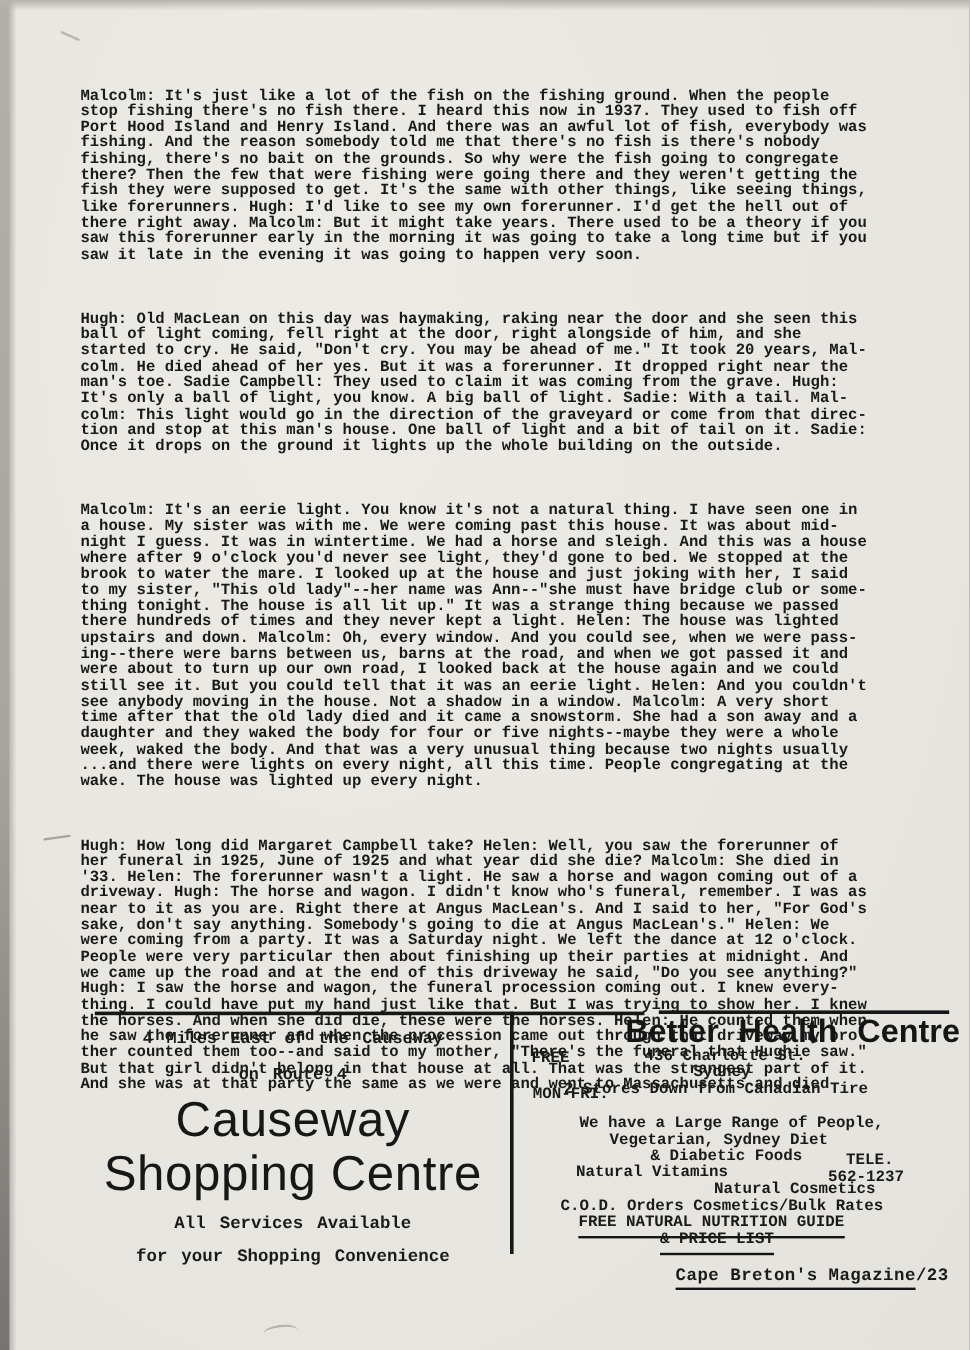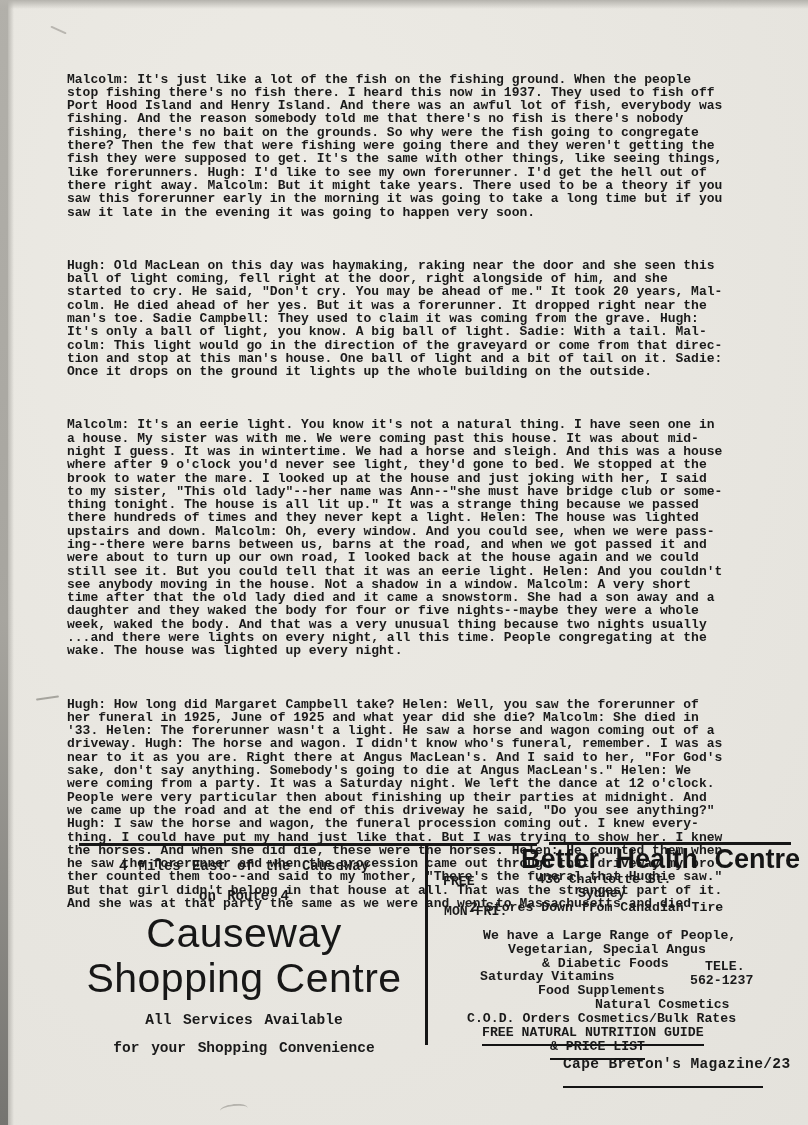--- a/index.html
+++ b/index.html
@@ -55,21 +55,21 @@
   .bh-gap { height:14px; }
   .bh-open   { position:absolute; left:11px;  top:30px; }
   .bh-monfri { position:absolute; left:-8px;  top:60px;margin-left:20px; }
   .bh-tele   { position:absolute; left:273px; top:115px; }
   .bh-phone  { position:absolute; left:258px; top:129px; }
   .u span { border-bottom:2px solid #141414; padding-bottom:4px; }
 
   
   .footer { position:absolute; left:563px; top:1056px; font-size:14.5px;
     font-weight:bold; letter-spacing:0.4px; white-space:pre; }
-  .footer-name { border-bottom:2px solid #141414; padding-bottom:14px;margin-top:48px; }
+  .footer-name { border-bottom:2px solid #141414; padding-bottom:1px;margin-top:48px; }
 
   
   .mark { position:absolute; background:#8f8d87; border-radius:2px; }
   .mark-dash { left:36px; top:697px; width:23px; height:2px; transform:rotate(-8deg); opacity:.75; }
   .mark-topdiag { left:50px; top:29px; width:17px; height:2px; transform:rotate(24deg); opacity:.55; }
   .mark-curve { position:absolute; left:220px; top:1104px; width:28px; height:9px;
     border-top:2px solid #96948e; border-radius:50% 50% 0 0; transform:rotate(-6deg); opacity:.6; }
 </style>
 </head>
 <body>
@@ -152,26 +152,25 @@
 
   <div class="ad-health">
     <div class="bh-title">Better Health Centre</div>
     <div class="bh-open bh-line">FREE</div>
     <div class="bh-monfri bh-line">MON-FRI.</div>
     <div class="bh-line pl105">436 Charlotte St.</div>
     <div class="bh-line pl146">Sydney</div>
     <div class="bh-line pl38">2 Stores Down from Canadian Tire</div>
     <div class="bh-gap"></div>
     <div class="bh-line pl51">We have a Large Range of People,</div>
-    <div class="bh-line pl76">Vegetarian, Special Angus</div>
+    <div class="bh-line pl76">Vegetarian, Sydney Diet</div>
     <div class="bh-line pl110">&amp; Diabetic Foods</div>
     <div class="bh-tele bh-line">TELE.</div>
     <div class="bh-phone bh-line">562-1237</div>
-    <div class="bh-line pl48">Saturday Vitamins</div>
-    <div class="bh-line pl106">Food Supplements</div>
+    <div class="bh-line pl48">Natural Vitamins</div>
     <div class="bh-line pl163">Natural Cosmetics</div>
     <div class="bh-line pl35">C.O.D. Orders Cosmetics/Bulk Rates</div>
     <div class="bh-line pl50 u"><span>FREE NATURAL NUTRITION GUIDE</span></div>
     <div class="bh-line pl118 u"><span>&amp; PRICE LIST</span></div>
   </div>
 
   <div class="footer"><span class="footer-name">Cape Breton's Magazine</span><span>/23</span></div>
 
   <div class="mark mark-dash"></div>
   <div class="mark mark-topdiag"></div>

